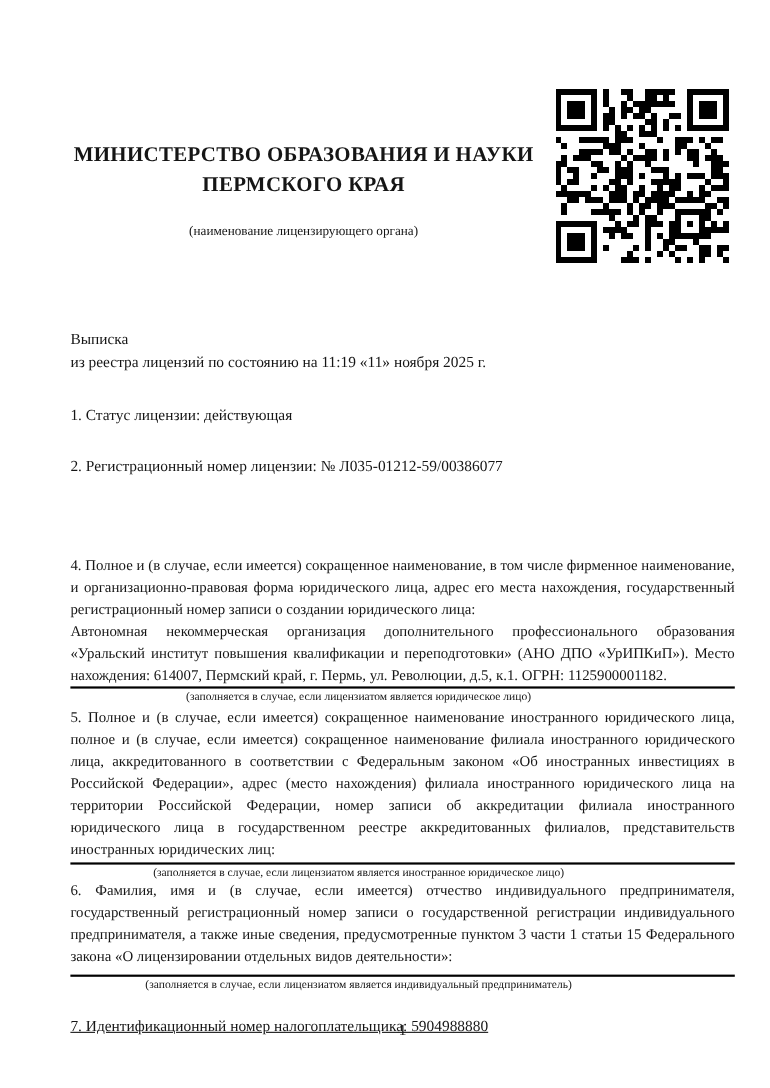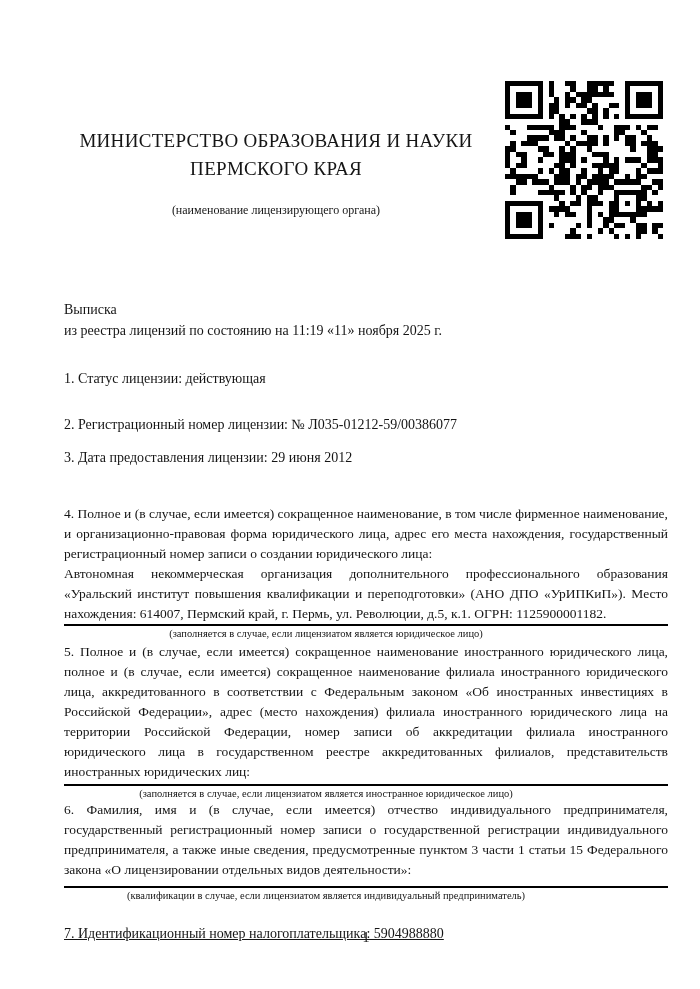--- a/index.html
+++ b/index.html
@@ -13,21 +13,21 @@
     overflow: hidden;
   }
   .abs { position: absolute; }
 
   
   .ministry-header {
     left: 64px; top: 127px; width: 424px;
     text-align: center;
   }
   .ministry-line {
-    font-weight: normal;
+    font-weight: bold;
     font-size: 19px;
     line-height: 28px;
     letter-spacing: 0.3px;
     white-space: nowrap;
   }
   .authority-caption {
     font-size: 12px;
     line-height: 13px;
     margin-top: 21px;
   }
@@ -409,41 +409,40 @@
 
   <div class="abs doc-title">
     <div>Выписка</div>
     <div>из реестра лицензий по состоянию на 11:19 «11» ноября 2025 г.</div>
   </div>
 
   <div class="abs line-item" style="top:369px;">1. Статус лицензии: действующая</div>
 
   <div class="abs line-item" style="top:415px;">2. Регистрационный номер лицензии: № Л035-01212-59/00386077</div>
 
-  <div class="abs line-item" style="top:448px;">3. Дата предоставления лицензии: 29 июня 2012</div>
 
   <div class="abs main-flow">
 
     <div>
       <p class="para">4. Полное и (в случае, если имеется) сокращенное наименование, в том числе фирменное наименование, и организационно-правовая форма юридического лица, адрес его места нахождения, государственный регистрационный номер записи о создании юридического лица:</p>
       <p class="para">Автономная некоммерческая организация дополнительного профессионального образования «Уральский институт повышения квалификации и переподготовки» (АНО ДПО «УрИПКиП»). Место нахождения: 614007, Пермский край, г. Пермь, ул. Революции, д.5, к.1. ОГРН: 1125900001182.</p>
       <hr class="field-rule">
       <div class="small-caption caption-inner mt1">(заполняется в случае, если лицензиатом является юридическое лицо)</div>
     </div>
 
     <div class="mt2">
       <p class="para">5. Полное и (в случае, если имеется) сокращенное наименование иностранного юридического лица, полное и (в случае, если имеется) сокращенное наименование филиала иностранного юридического лица, аккредитованного в соответствии с Федеральным законом «Об иностранных инвестициях в Российской Федерации», адрес (место нахождения) филиала иностранного юридического лица на территории Российской Федерации, номер записи об аккредитации филиала иностранного юридического лица в государственном реестре аккредитованных филиалов, представительств иностранных юридических лиц:</p>
       <hr class="field-rule mt2">
       <div class="small-caption caption-inner mt1">(заполняется в случае, если лицензиатом является иностранное юридическое лицо)</div>
     </div>
 
     <div class="mt16">
       <p class="para">6. Фамилия, имя и (в случае, если имеется) отчество индивидуального предпринимателя, государственный регистрационный номер записи о государственной регистрации индивидуального предпринимателя, а также иные сведения, предусмотренные пунктом 3 части 1 статьи 15 Федерального закона «О лицензировании отдельных видов деятельности»:</p>
       <hr class="field-rule mt6">
-      <div class="small-caption caption-inner mt1">(квалификации в случае, если лицензиатом является индивидуальный предприниматель)</div>
+      <div class="small-caption caption-inner mt1">(заполняется в случае, если лицензиатом является индивидуальный предприниматель)</div>
     </div>
 
     <div class="para item7">7. Идентификационный номер налогоплательщика: 5904988880</div>
   </div>
 
   <div class="abs page-number">1</div>
 
 </div>
 
 </body></html>

